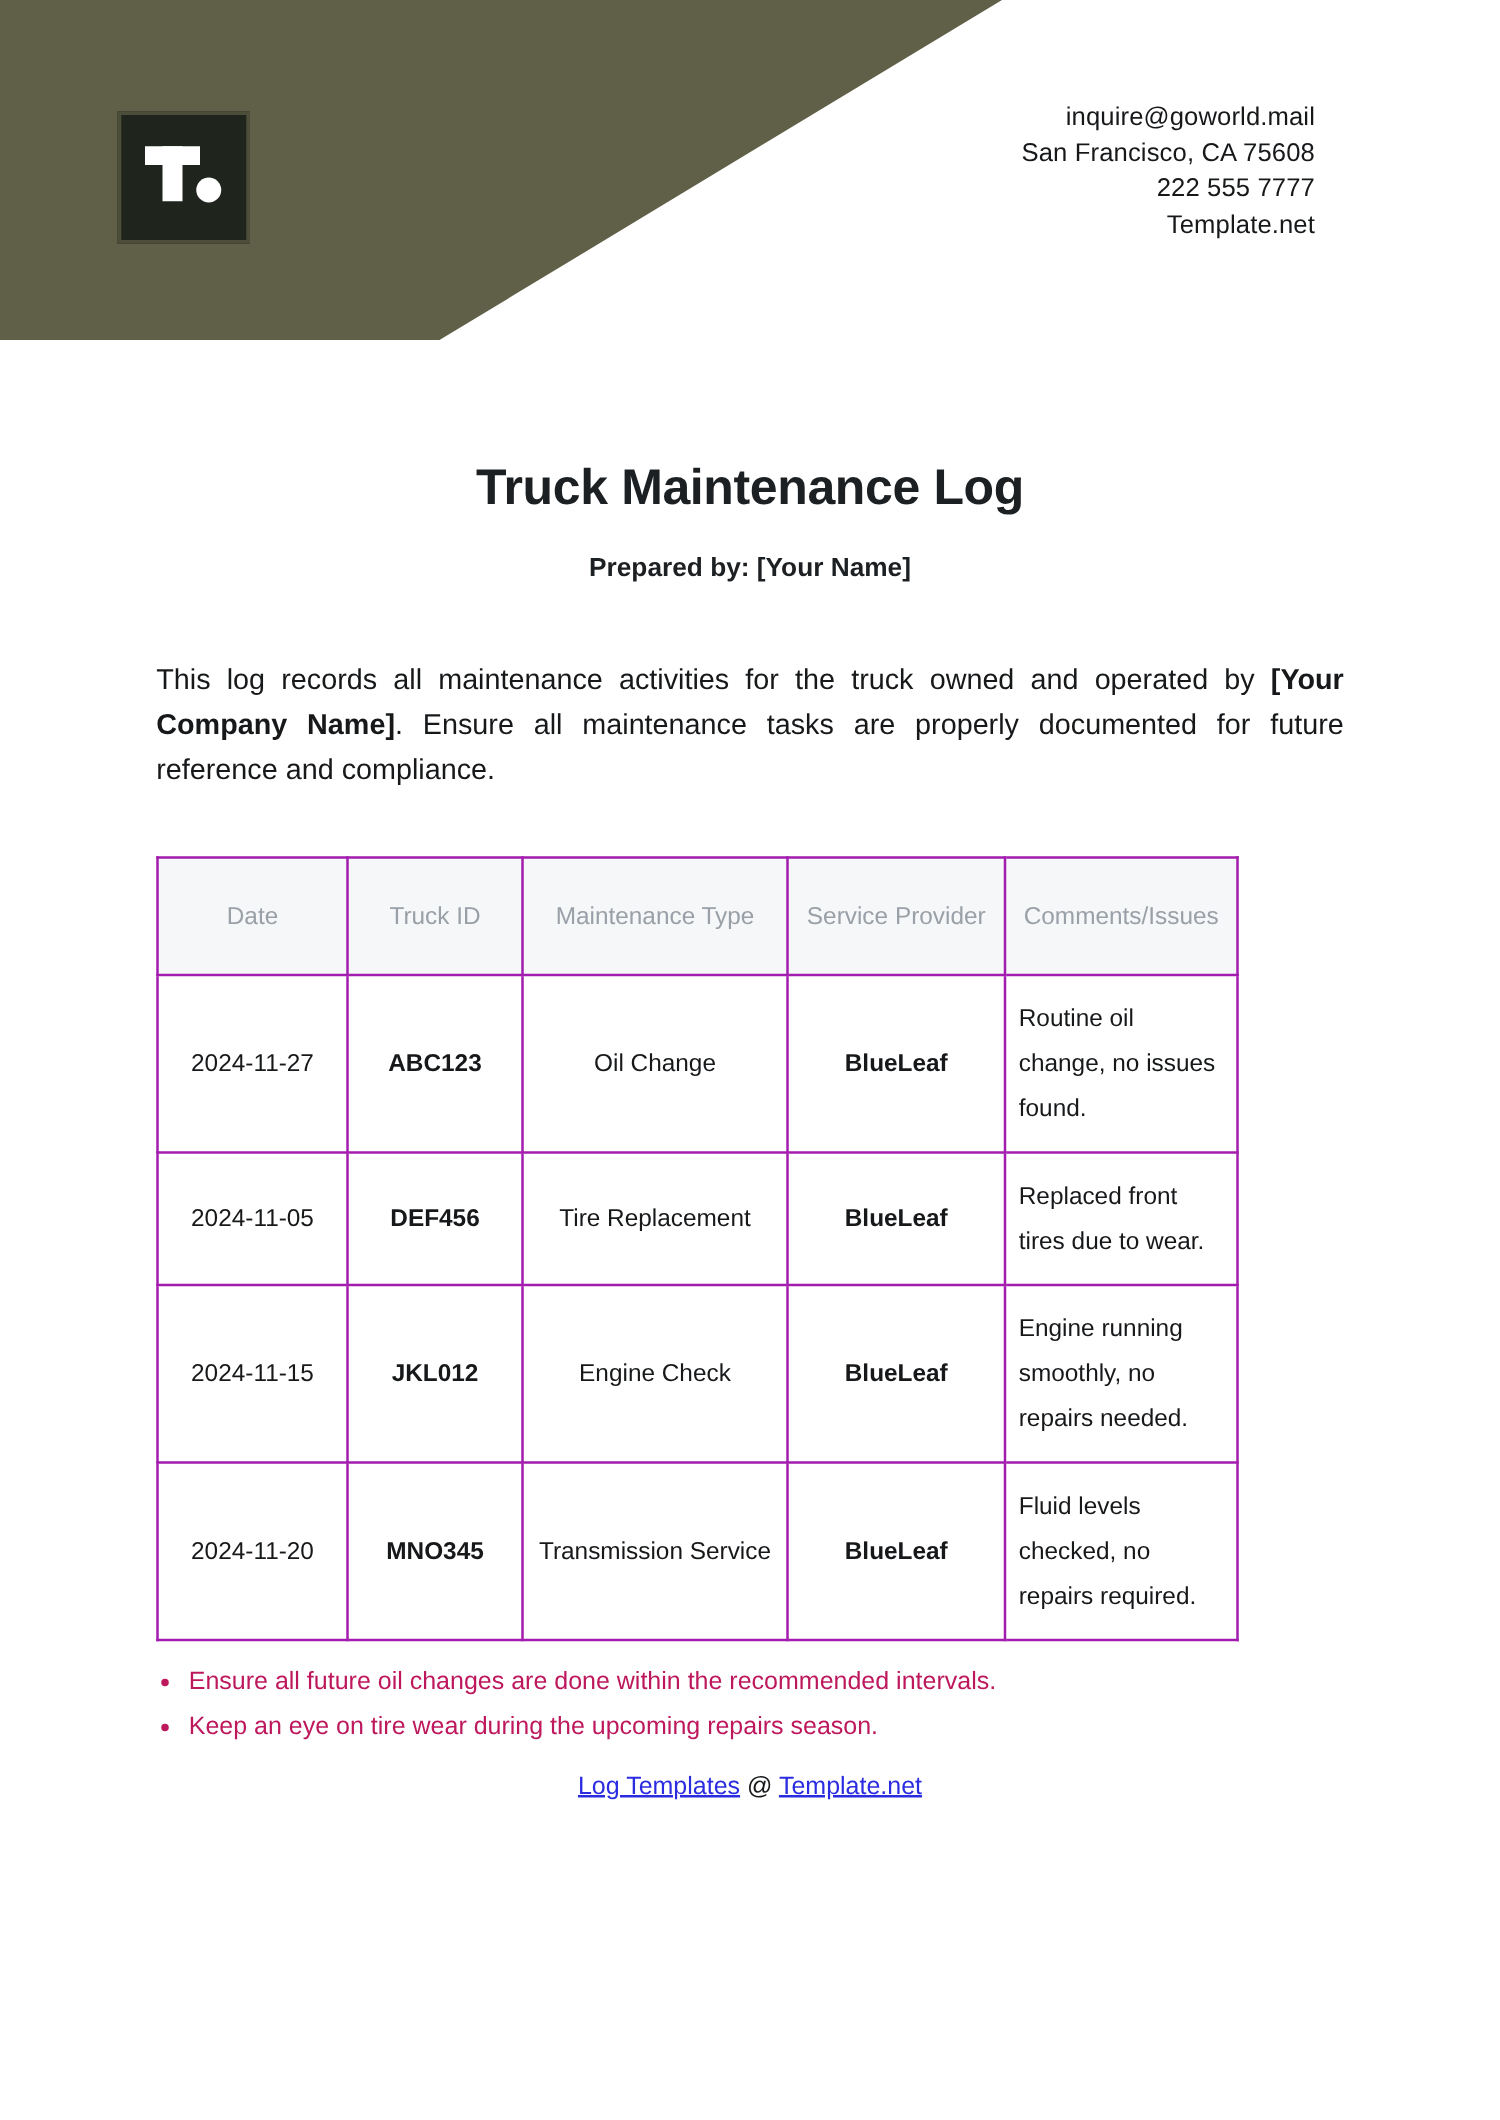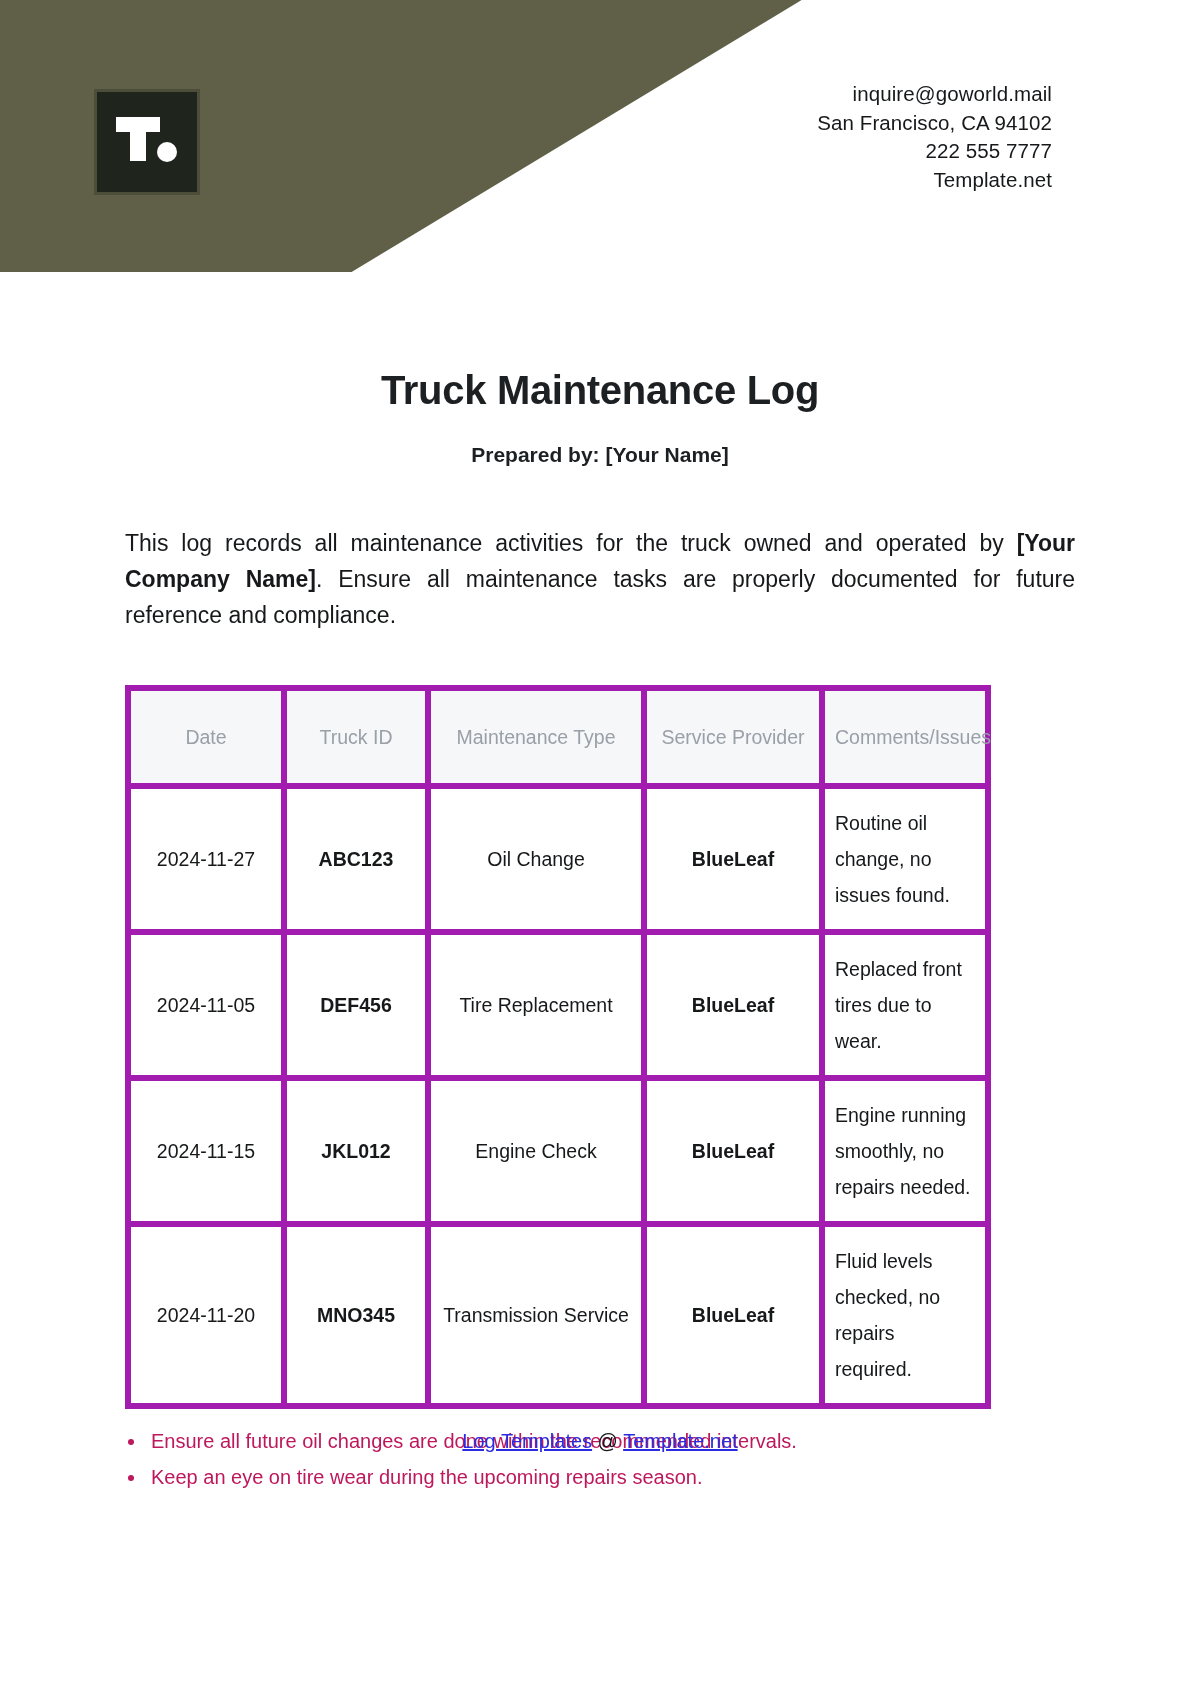--- a/index.html
+++ b/index.html
@@ -105,21 +105,21 @@
   
   .log-table {
     margin: 52px 125px 0 125px;
     width: 866px;
     border-collapse: collapse;
     table-layout: fixed;
     font-size: 19.5px;
   }
   .log-table th,
   .log-table td {
-    border: 6px solid #a21caf;
+    border: 2px solid #a21caf;
     padding: 16px 10px;
     vertical-align: middle;
   }
   .log-table thead th {
     background: #f6f7f9;
     color: #9aa0a8;
     font-weight: normal;
     text-align: center;
     line-height: 36px;
     height: 60px;
@@ -153,21 +153,20 @@
 
   
   .footer {
     position: absolute;
     top: 1418px;
     left: 0;
     width: 1200px;
     text-align: center;
     font-size: 20px;
     color: #16181a;
-    margin-top: 12px;
   }
   .footer a {
     color: #2b2ce0;
     text-decoration: underline;
   }
 </style>
 </head>
 <body>
 
 <div class="header-band">
@@ -179,21 +178,21 @@
     <svg width="66" height="62" viewBox="0 0 66 62" xmlns="http://www.w3.org/2000/svg">
       <rect x="2" y="6" width="44" height="15" fill="#ffffff"></rect>
       <rect x="16" y="6" width="16" height="44" fill="#ffffff"></rect>
       <circle cx="53" cy="41" r="10" fill="#ffffff"></circle>
     </svg>
   </div>
 </div>
 
 <div class="contact">
   <div>inquire@goworld.mail</div>
-  <div>San Francisco, CA 94102</div>
+  <div>San Francisco, CA 75608</div>
   <div>222 555 7777</div>
   <div>Template.net</div>
 </div>
 
 <div class="sheet">
 
   <h1 class="doc-title">Truck Maintenance Log</h1>
   <div class="doc-subtitle">Prepared by: [Your Name]</div>
 
   <p class="intro"><span>This log records all maintenance activities for the truck owned and operated by </span><b>[Your Company Name]</b><span>. Ensure all maintenance tasks are properly documented for future reference and compliance.</span></p>

